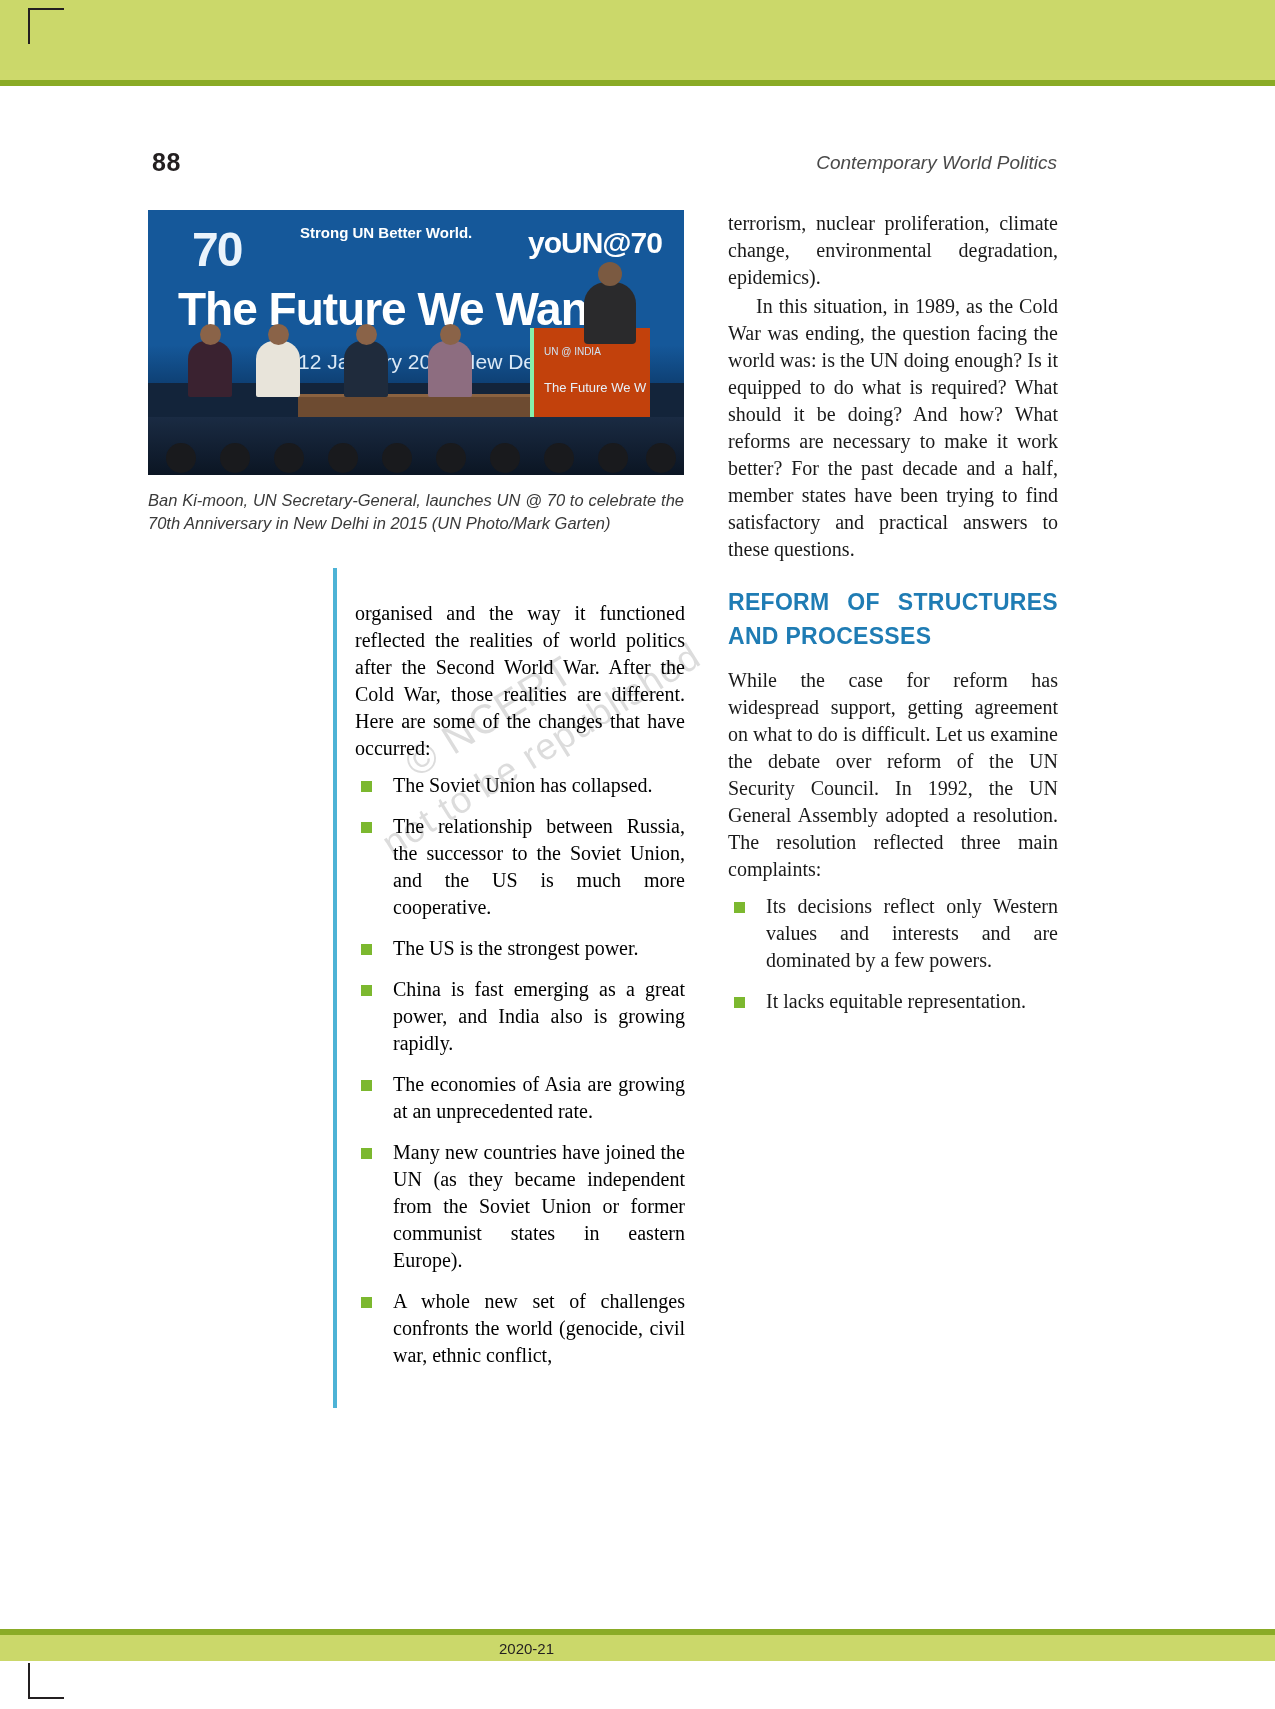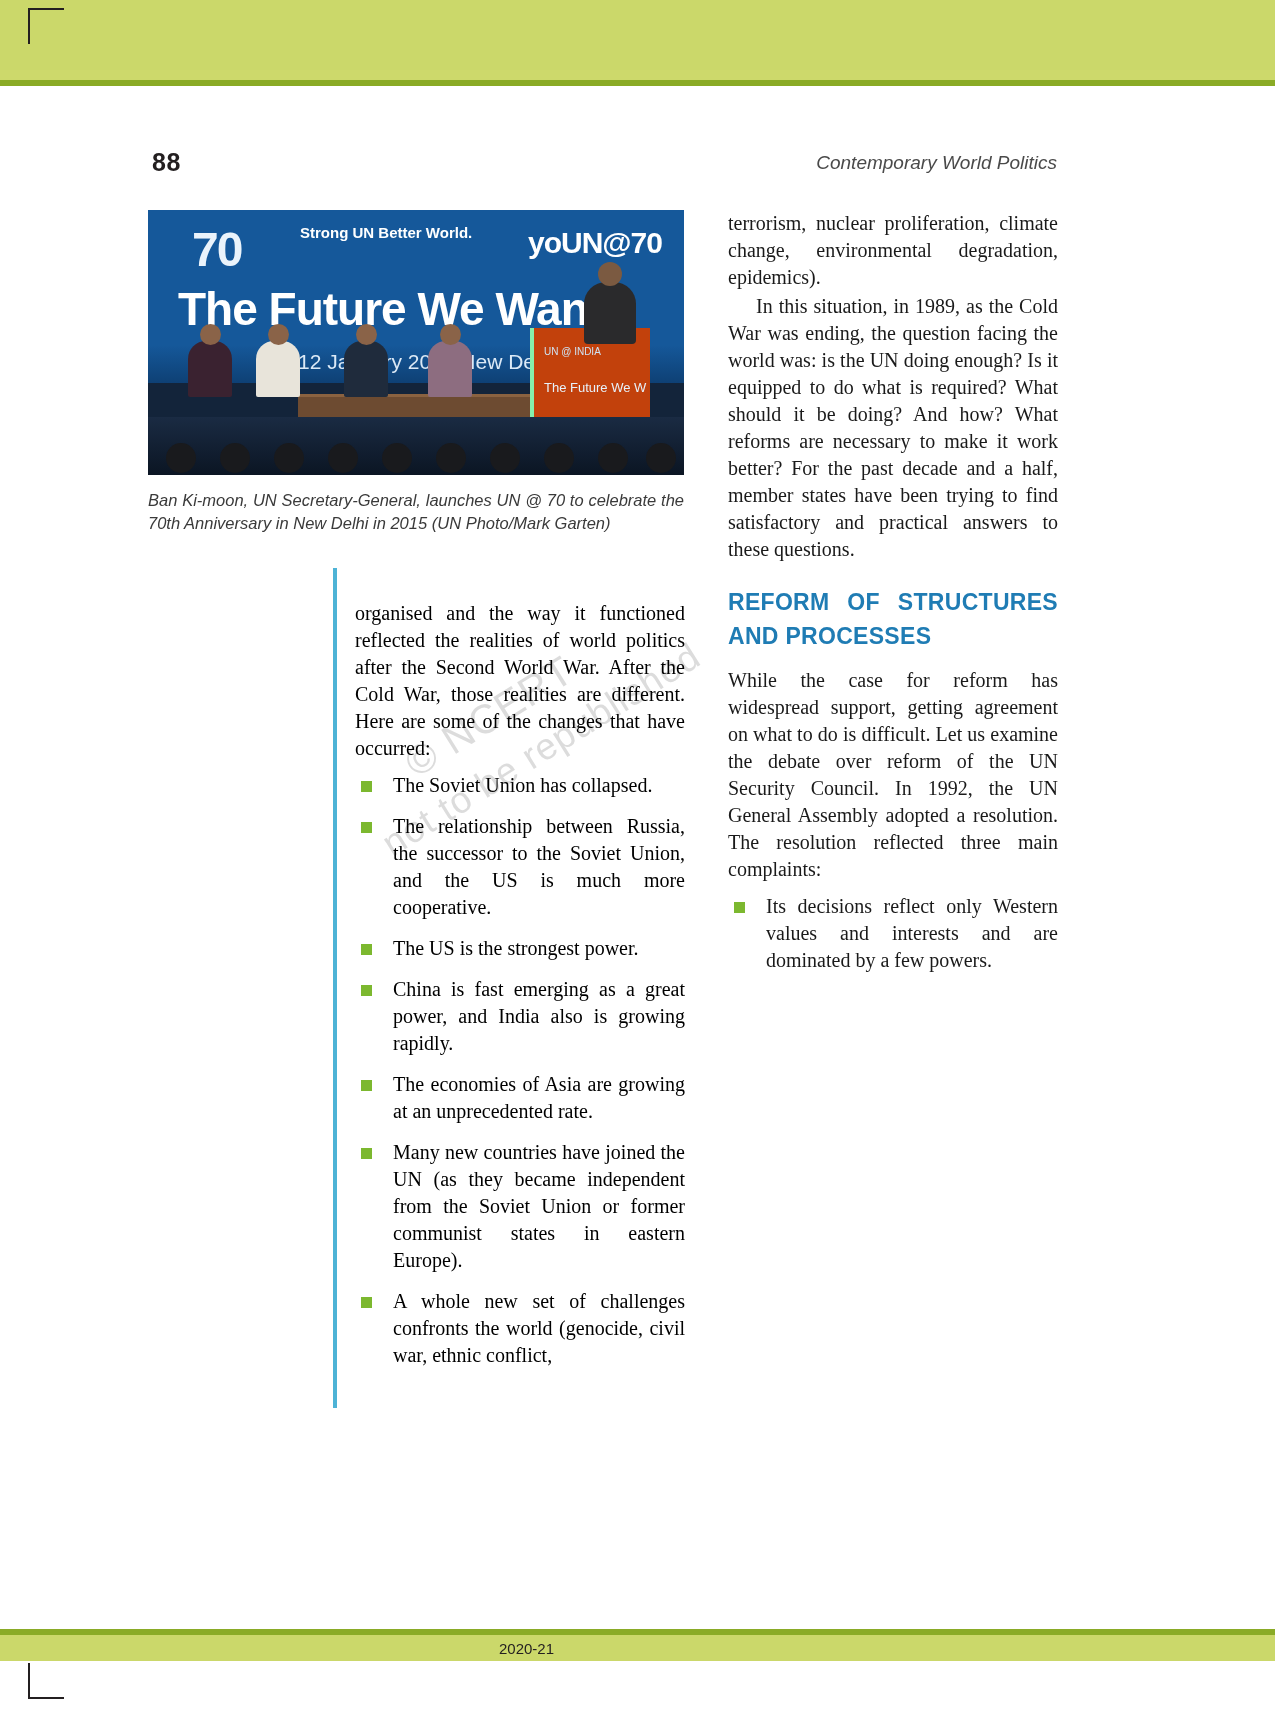--- a/index.html
+++ b/index.html
@@ -432,18 +432,19 @@
   </ul>
 </div>
 
 <div class="col-right">
   <p>terrorism, nuclear proliferation, climate change, environmental degradation, epidemics).</p>
   <p class="indent">In this situation, in 1989, as the Cold War was ending, the question facing the world was: is the UN doing enough? Is it equipped to do what is required? What should it be doing? And how? What reforms are necessary to make it work better? For the past decade and a half, member states have been trying to find satisfactory and practical answers to these questions.</p>
   <div class="section-head">REFORM OF STRUCTURES AND PROCESSES</div>
   <p>While the case for reform has widespread support, getting agreement on what to do is difficult. Let us examine the debate over reform of the UN Security Council. In 1992, the UN General Assembly adopted a resolution. The resolution reflected three main complaints:</p>
   <ul class="bullets">
     <li>Its decisions reflect only Western values and interests and are dominated by a few powers.</li>
+    <li>It lacks equitable representation.</li>
   </ul>
 </div>
 
 <div class="bottom-rule"></div>
 <div class="bottom-band"></div>
 <div class="footer-year">2020-21</div>
 
 </body></html>

